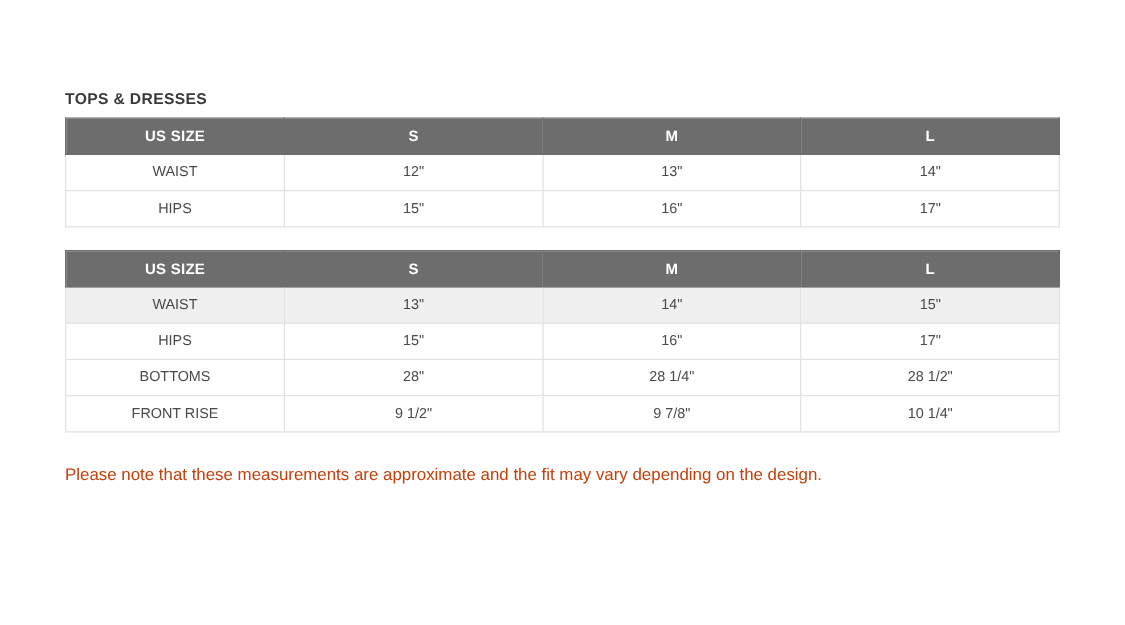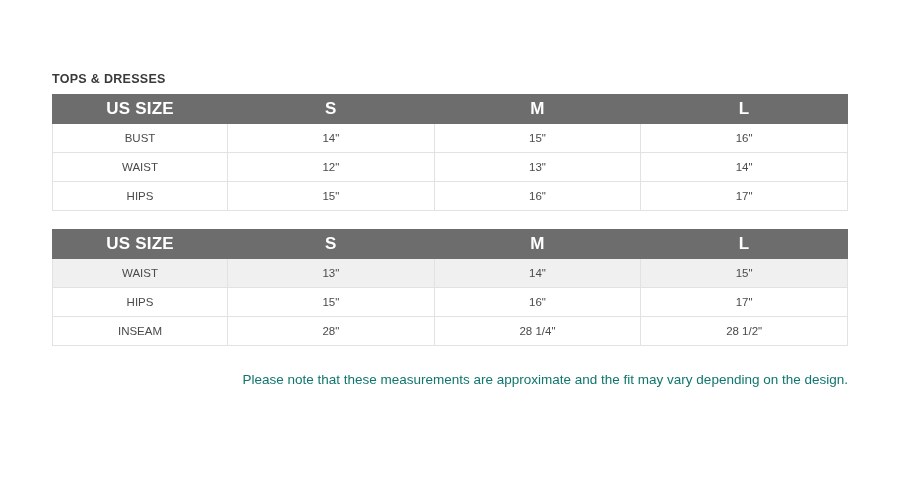--- a/index.html
+++ b/index.html
@@ -43,35 +43,35 @@
     font-size: 11.5px;
     text-align: center;
     font-weight: normal;
     color: #4a4a4a;
     padding: 0;
   }
   table.size-table thead th {
     background: #6d6d6d;
     color: #ffffff;
     font-weight: bold;
-    font-size: 17px;
+    font-size: 12px;
     border: 1px solid #6d6d6d;
     letter-spacing: 0.2px;
   }
   table.size-table tbody tr.alt td {
     background: #f0f0f0;
   }
   table.size-table tbody tr td:first-child {
     color: #4a4a4a;
   }
   .note {
     margin-top: 26px;
-    text-align: right;
+    text-align: left;
     font-size: 13.5px;
-    color: #0f766e;
+    color: #c2410c;
   }
   .col-label { width: 22%; }
   .col-size { width: 26%; }
 </style>
 </head>
 <body>
 
 <div class="page">
 
   <div class="section">
@@ -79,26 +79,20 @@
     <table class="size-table">
       <thead>
         <tr>
           <th class="col-label">US SIZE</th>
           <th class="col-size">S</th>
           <th class="col-size">M</th>
           <th class="col-size">L</th>
         </tr>
       </thead>
       <tbody>
-        <tr>
-          <td>BUST</td>
-          <td>14"</td>
-          <td>15"</td>
-          <td>16"</td>
-        </tr>
         <tr>
           <td>WAIST</td>
           <td>12"</td>
           <td>13"</td>
           <td>14"</td>
         </tr>
         <tr>
           <td>HIPS</td>
           <td>15"</td>
           <td>16"</td>
@@ -125,24 +119,30 @@
           <td>14"</td>
           <td>15"</td>
         </tr>
         <tr>
           <td>HIPS</td>
           <td>15"</td>
           <td>16"</td>
           <td>17"</td>
         </tr>
         <tr>
-          <td>INSEAM</td>
+          <td>BOTTOMS</td>
           <td>28"</td>
           <td>28 1/4"</td>
           <td>28 1/2"</td>
+        </tr>
+        <tr>
+          <td>FRONT RISE</td>
+          <td>9 1/2"</td>
+          <td>9 7/8"</td>
+          <td>10 1/4"</td>
         </tr>
       </tbody>
     </table>
   </div>
 
   <div class="note">Please note that these measurements are approximate and the fit may vary depending on the design.</div>
 
 </div>
 
 </body></html>

